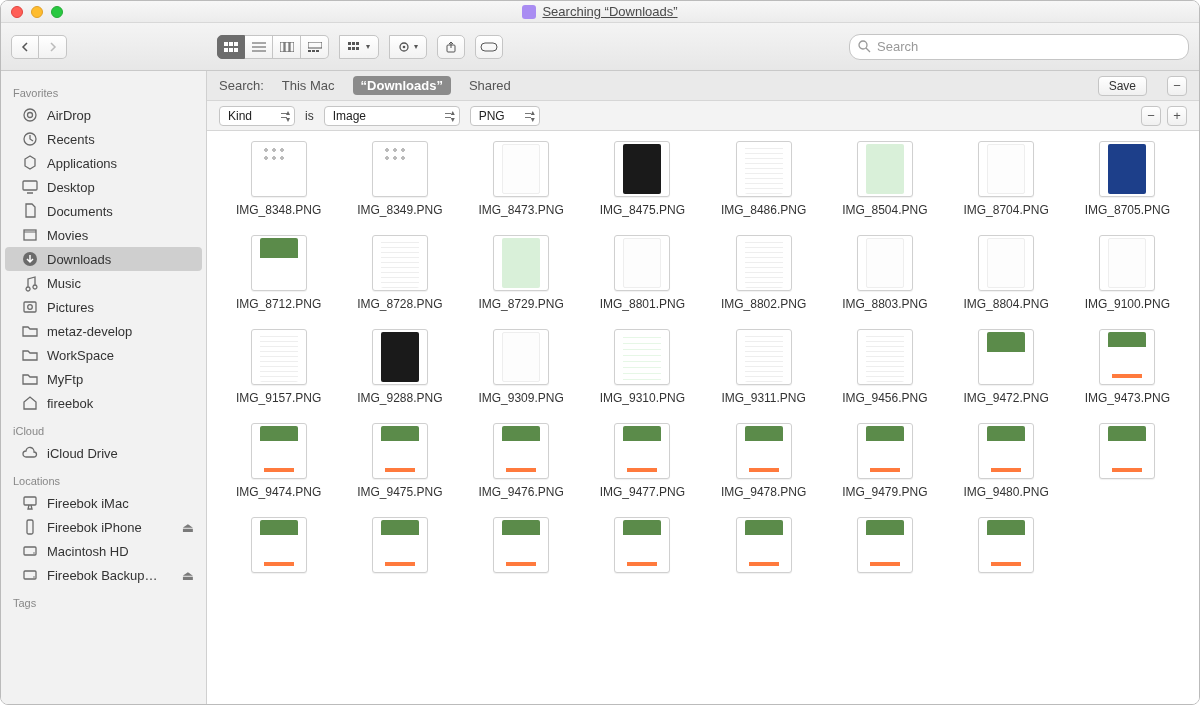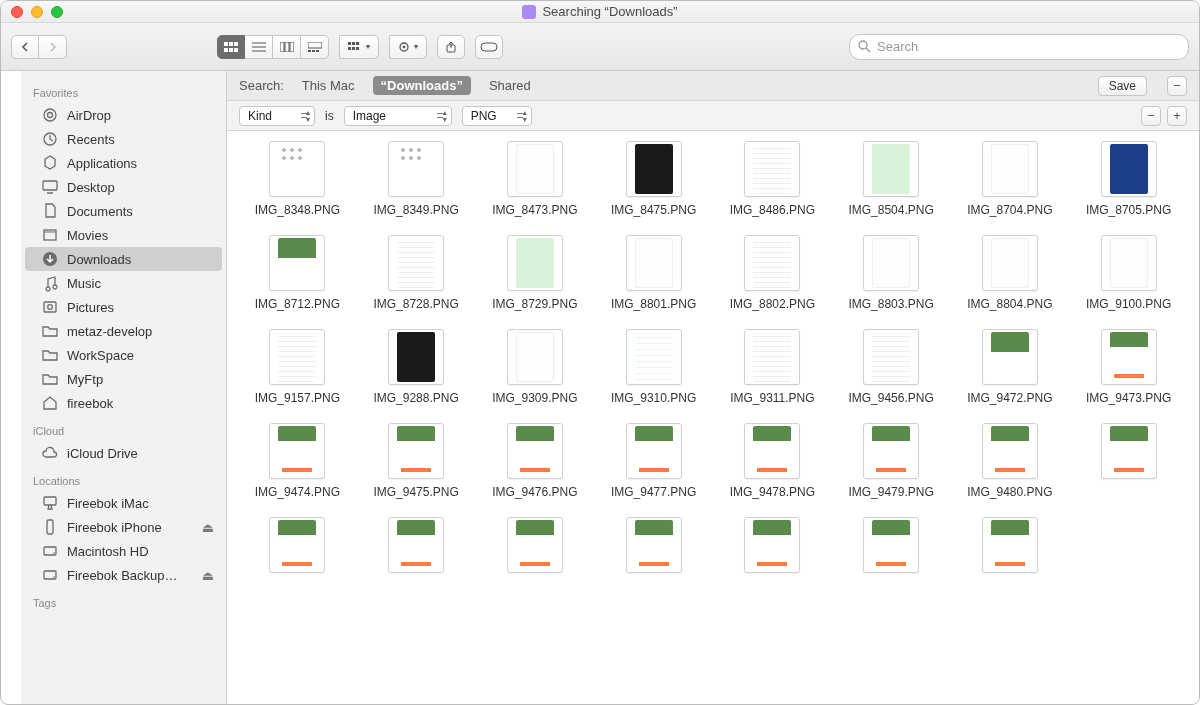--- a/index.html
+++ b/index.html
@@ -29,21 +29,21 @@
 .traffic-lights { display: flex; gap: 8px; }
 .tl { width: 12px; height: 12px; border-radius: 50%; }
 .tl.red { background: #ff5f57; border: .5px solid #e0443e; }
 .tl.yellow { background: #febc2e; border: .5px solid #e0a028; }
 .tl.green { background: #28c840; border: .5px solid #26aa37; }
 .title-center {
   position: absolute; left: 0; right: 0;
   text-align: center;
   font-size: 13px;
   color: #4a4a4a;
-  display: flex; align-items: center; justify-content: center; gap: 6px;
+  display: flex; align-items: center; justify-content: center; gap: 6px; text-decoration: underline;
 }
 .title-ico {
   width: 14px; height: 14px; border-radius: 3px;
   background: #a98cf2;
   display: inline-block;
 }
 
 
 .toolbar {
   height: 48px;
@@ -93,21 +93,20 @@
 
 .layout { display: flex; height: calc(100% - 70px); }
 
 
 .sidebar {
   width: 206px;
   background: #f2f2f2;
   border-right: 1px solid #d0d0d0;
   overflow-y: auto;
   padding-top: 6px;
-  margin-left: 20px;
 }
 .sb-section { color: #888; font-size: 11px; padding: 4px 12px; margin-top: 6px;}
 .sb-item {
   display: flex; align-items: center; gap: 8px;
   padding: 3px 12px 3px 20px;
   color: #333;
 }
 .sb-item.selected {
   background: #cfcfcf;
   border-radius: 4px;
@@ -517,21 +516,21 @@
         <div class="round-btn">−</div>
       </div>
     </div>
 
     <div class="filterbar">
       <div class="fb-select" style="width:76px">
         <span>Kind</span>
         <span class="caret">▴<br>▾</span>
       </div>
       <span class="fb-is">is</span>
-      <div class="fb-select" style="width:108px">
+      <div class="fb-select" style="width:136px">
         <span>Image</span>
         <span class="caret">▴<br>▾</span>
       </div>
       <div class="fb-select" style="width:70px">
         <span>PNG</span>
         <span class="caret">▴<br>▾</span>
       </div>
       <div class="right">
         <div class="round-btn">−</div>
         <div class="round-btn">+</div>

